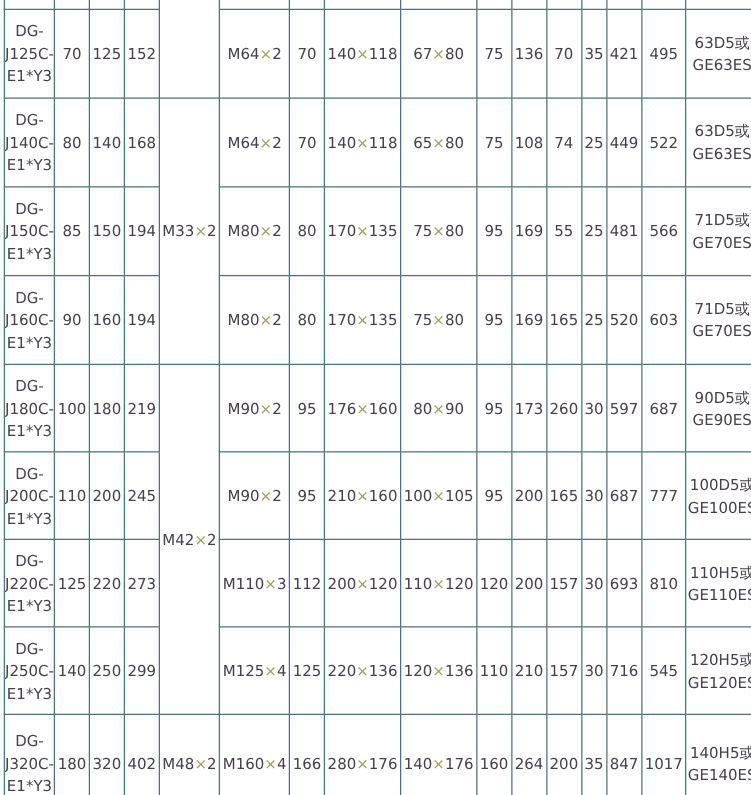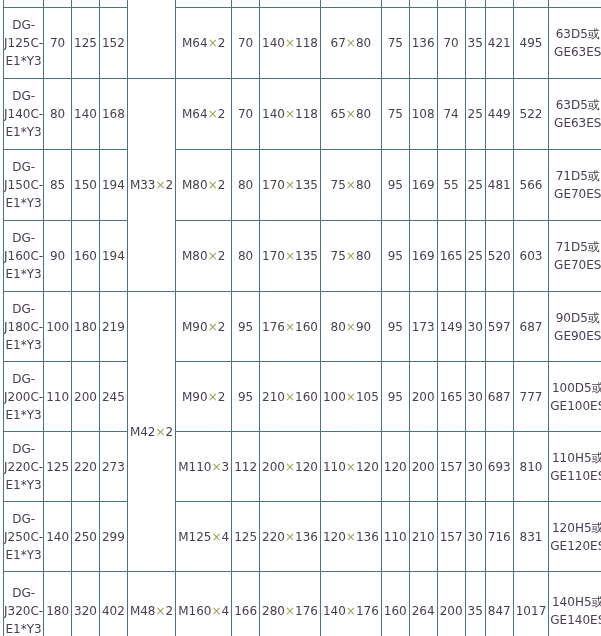--- a/index.html
+++ b/index.html
@@ -155,21 +155,21 @@
         <td>100</td>
         <td>180</td>
         <td>219</td>
         <td rowspan="4">M42<span class="mult">×</span>2</td>
         <td>M90<span class="mult">×</span>2</td>
         <td>95</td>
         <td>176<span class="mult">×</span>160</td>
         <td>80<span class="mult">×</span>90</td>
         <td>95</td>
         <td>173</td>
-        <td>149</td>
+        <td>260</td>
         <td>30</td>
         <td>597</td>
         <td>687</td>
         <td class="bearing">90D5或GE90ES</td>
       </tr>
       <tr class="h67">
         <td class="model">DG-J200C-E1*Y3</td>
         <td>110</td>
         <td>200</td>
         <td>245</td>
@@ -209,21 +209,21 @@
         <td>299</td>
         <td>M125<span class="mult">×</span>4</td>
         <td>125</td>
         <td>220<span class="mult">×</span>136</td>
         <td>120<span class="mult">×</span>136</td>
         <td>110</td>
         <td>210</td>
         <td>157</td>
         <td>30</td>
         <td>716</td>
-        <td>831</td>
+        <td>545</td>
         <td class="bearing">120H5或GE120ES</td>
       </tr>
       <tr class="h76">
         <td class="model">DG-J320C-E1*Y3</td>
         <td>180</td>
         <td>320</td>
         <td>402</td>
         <td rowspan="1">M48<span class="mult">×</span>2</td>
         <td>M160<span class="mult">×</span>4</td>
         <td>166</td>

